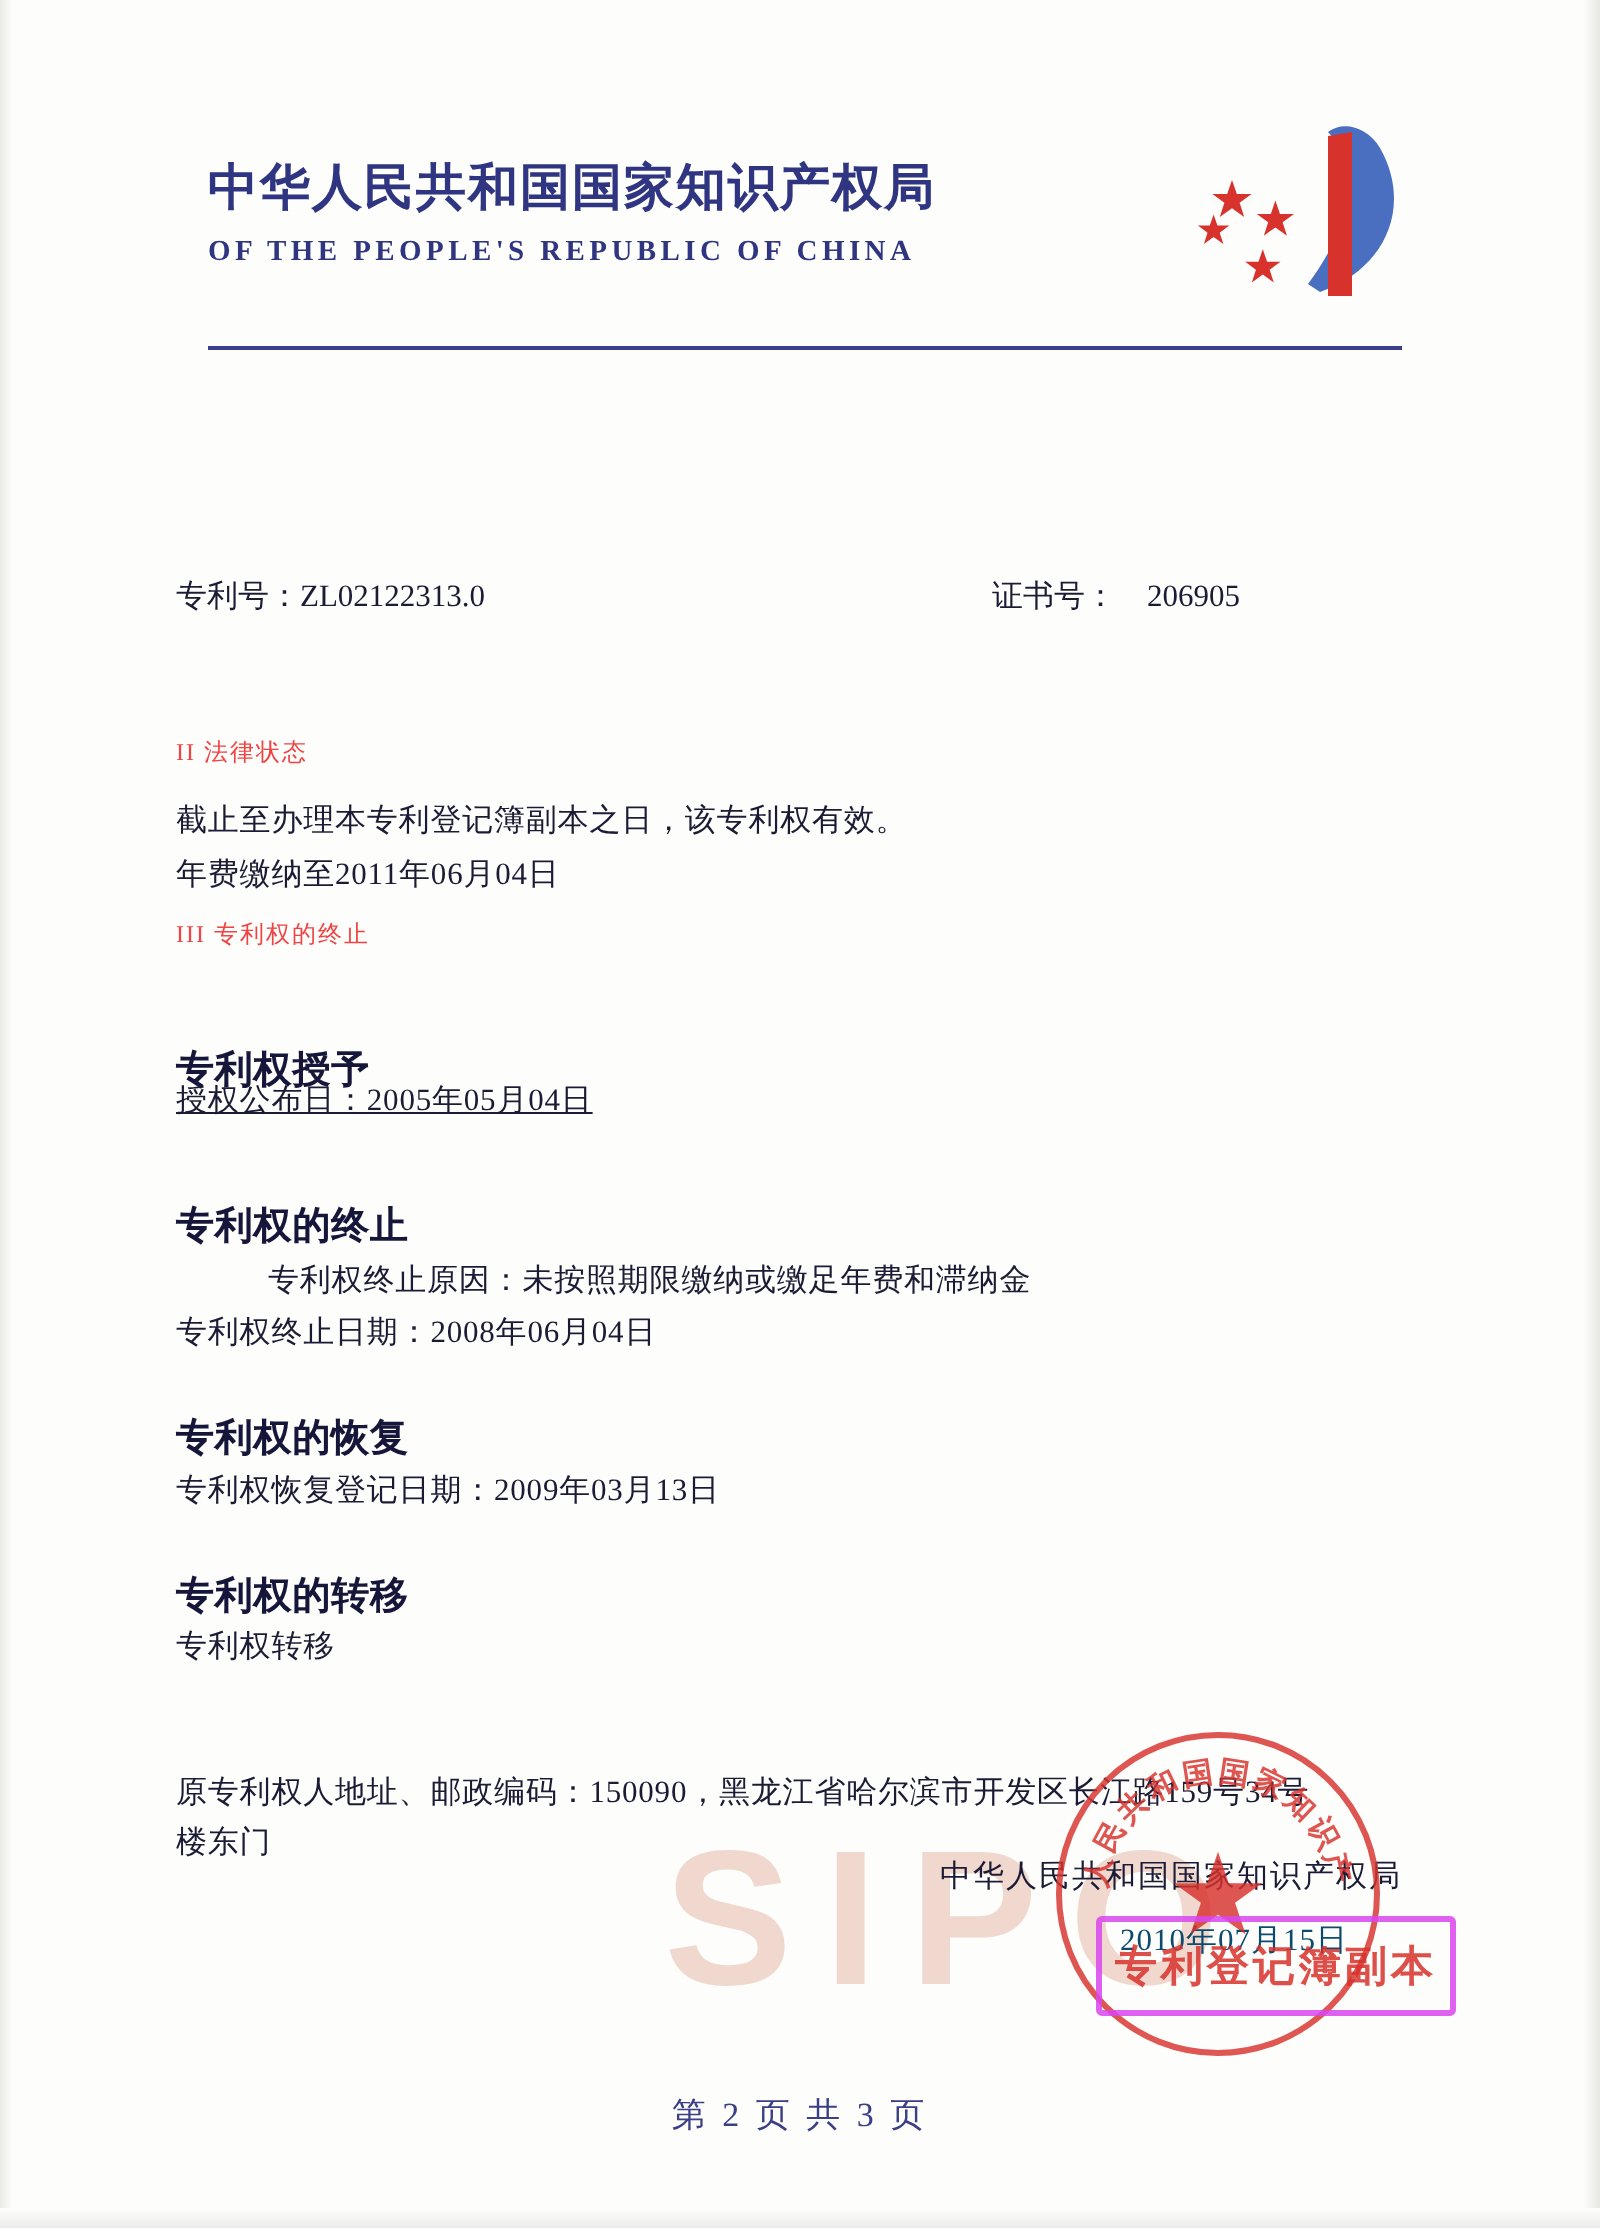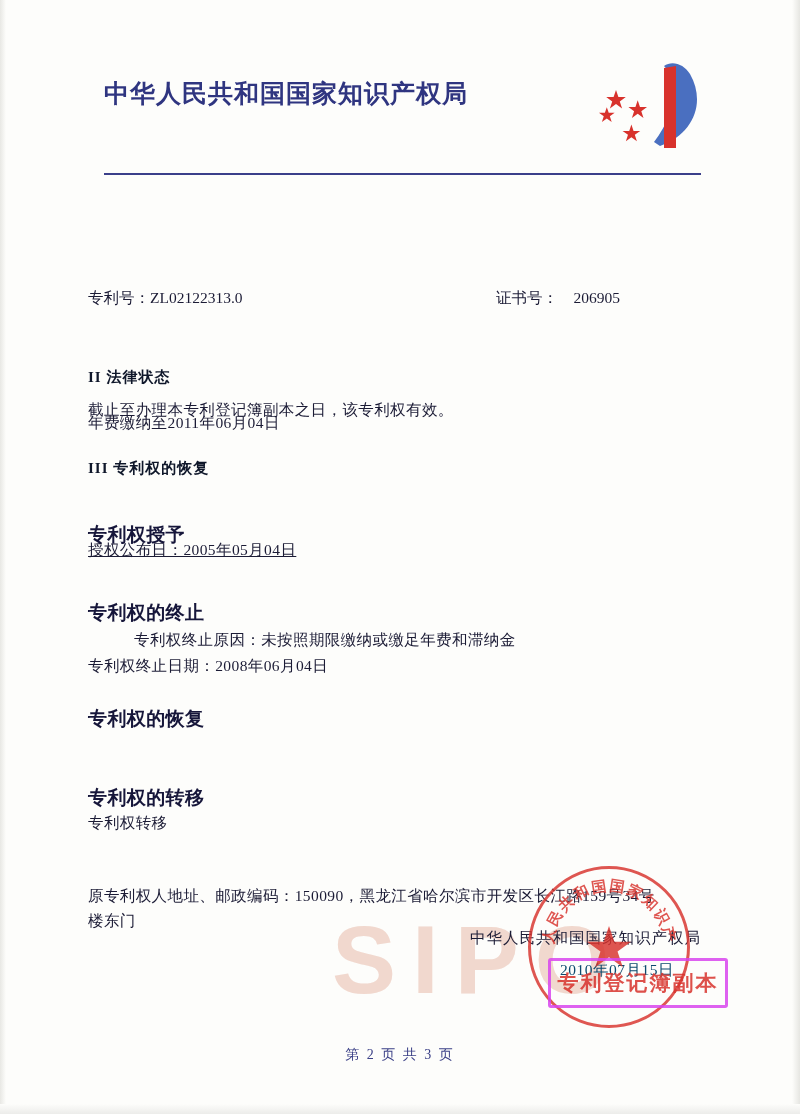--- a/index.html
+++ b/index.html
@@ -97,23 +97,23 @@
     white-space: nowrap;
   }
   .num-row .cert-no {
     position: absolute; left: 408px; top: 0;
     white-space: nowrap;
   }
 
   .sec-title {
     position: absolute;
     left: 88px;
-    font-size: 15px;
-    font-weight: bold;
-    color: #0f172a;
+    font-size: 12px;
+    font-weight: normal;
+    color: #ef4444;
     letter-spacing: 1px;
     white-space: nowrap;
   }
   .line {
     position: absolute;
     left: 88px;
     font-size: 15.5px;
     color: #1b1b35;
     letter-spacing: 0.4px;
     white-space: nowrap;
@@ -123,21 +123,21 @@
     left: 88px;
     font-size: 19px;
     font-weight: bold;
     color: #16163a;
     letter-spacing: 0.4px;
     white-space: nowrap;
   }
 
   .t-ii        { top: 368px; }
   .l-valid     { top: 400px; }
-  .l-fee       { top: 413px; }
+  .l-fee       { top: 427px; }
   .t-iii       { top: 459px; }
 
   .s-grant     { top: 522px; }
   .l-grant     { top: 540px; text-decoration: underline; }
 
   .s-term      { top: 600px; }
   .l-term1     { top: 630px; margin-left: 46px; }
   .l-term2     { top: 656px; }
 
   .s-restore   { top: 706px; }
@@ -236,36 +236,37 @@
     pointer-events: none;
   }
 
   
   .footer {
     position: absolute;
     top: 1046px;
     left: 0;
     width: 800px;
     text-align: center;
-    font-size: 14px;
+    font-size: 17px;
     color: #3a3f86;
     letter-spacing: 2px;
   }
 </style>
 </head>
 <body>
 
 <div class="page">
 
   <div class="page-edge-left"></div>
   <div class="page-edge-right"></div>
   <div class="page-edge-bottom"></div>
 
   <div class="header">
     <div class="header-cn">中华人民共和国国家知识产权局</div>
+    <div class="header-en2">OF THE PEOPLE'S REPUBLIC OF CHINA</div>
   </div>
   <div class="header-rule"></div>
 
   <div class="logo">
     <svg width="112" height="100" viewBox="0 0 112 100">
 
       <path d="M62 84 C 96 72, 108 40, 92 12 C 86 2, 74 -2, 66 4 C 76 14, 80 34, 72 52 C 68 62, 62 72, 56 80 Z" fill="#4a6fc0"></path>
 
       <path d="M66 6 L78 4 L78 86 L66 86 Z" fill="#d8322c"></path>
 
@@ -282,30 +283,31 @@
 
   <div class="num-row">
     <span class="patent-no">专利号：ZL02122313.0</span>
     <span class="cert-no">证书号：　206905</span>
   </div>
 
   <div class="sec-title t-ii">II  法律状态</div>
   <div class="line l-valid">截止至办理本专利登记簿副本之日，该专利权有效。</div>
   <div class="line l-fee">年费缴纳至2011年06月04日</div>
 
-  <div class="sec-title t-iii">III  专利权的恢复</div>
+  <div class="sec-title t-iii">III  专利权的终止</div>
 
   <div class="sub-title s-grant">专利权授予</div>
   <div class="line l-grant">授权公布日：2005年05月04日</div>
 
   <div class="sub-title s-term">专利权的终止</div>
   <div class="line l-term1">专利权终止原因：未按照期限缴纳或缴足年费和滞纳金</div>
   <div class="line l-term2">专利权终止日期：2008年06月04日</div>
 
   <div class="sub-title s-restore">专利权的恢复</div>
+  <div class="line l-restore">专利权恢复登记日期：2009年03月13日</div>
 
   <div class="sub-title s-transfer">专利权的转移</div>
   <div class="line l-transfer">专利权转移</div>
 
   <div class="line l-addr">原专利权人地址、邮政编码：150090，黑龙江省哈尔滨市开发区长江路159号34号</div>
   <div class="line l-addr2">楼东门</div>
 
   <div class="watermark">SIPO</div>
 
   <div class="sig-office">中华人民共和国国家知识产权局</div>

